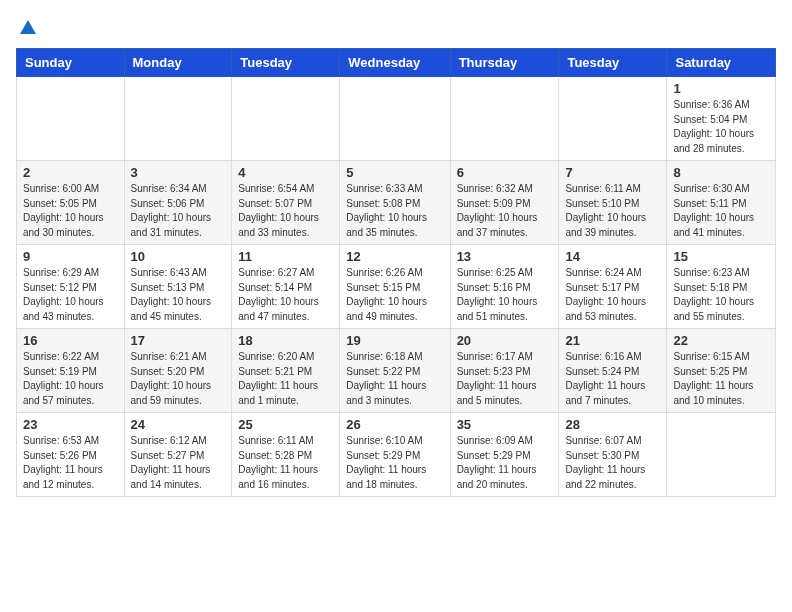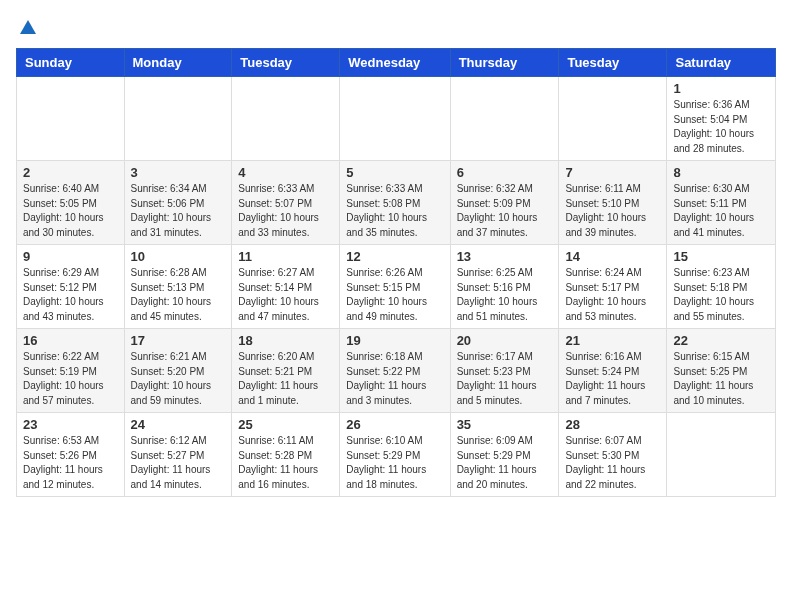--- a/index.html
+++ b/index.html
@@ -125,33 +125,33 @@
         <td>
           <span class="day-num">1</span>
           <div class="day-info">Sunrise: 6:36 AM
 Sunset: 5:04 PM
 Daylight: 10 hours and 28 minutes.</div>
         </td>
       </tr>
       <tr>
         <td>
           <span class="day-num">2</span>
-          <div class="day-info">Sunrise: 6:40 AM
+          <div class="day-info">Sunrise: 6:00 AM
 Sunset: 5:05 PM
 Daylight: 10 hours and 30 minutes.</div>
         </td>
         <td>
           <span class="day-num">3</span>
           <div class="day-info">Sunrise: 6:34 AM
 Sunset: 5:06 PM
 Daylight: 10 hours and 31 minutes.</div>
         </td>
         <td>
           <span class="day-num">4</span>
-          <div class="day-info">Sunrise: 6:33 AM
+          <div class="day-info">Sunrise: 6:54 AM
 Sunset: 5:07 PM
 Daylight: 10 hours and 33 minutes.</div>
         </td>
         <td>
           <span class="day-num">5</span>
           <div class="day-info">Sunrise: 6:33 AM
 Sunset: 5:08 PM
 Daylight: 10 hours and 35 minutes.</div>
         </td>
         <td>
@@ -175,21 +175,21 @@
       </tr>
       <tr>
         <td>
           <span class="day-num">9</span>
           <div class="day-info">Sunrise: 6:29 AM
 Sunset: 5:12 PM
 Daylight: 10 hours and 43 minutes.</div>
         </td>
         <td>
           <span class="day-num">10</span>
-          <div class="day-info">Sunrise: 6:28 AM
+          <div class="day-info">Sunrise: 6:43 AM
 Sunset: 5:13 PM
 Daylight: 10 hours and 45 minutes.</div>
         </td>
         <td>
           <span class="day-num">11</span>
           <div class="day-info">Sunrise: 6:27 AM
 Sunset: 5:14 PM
 Daylight: 10 hours and 47 minutes.</div>
         </td>
         <td>

